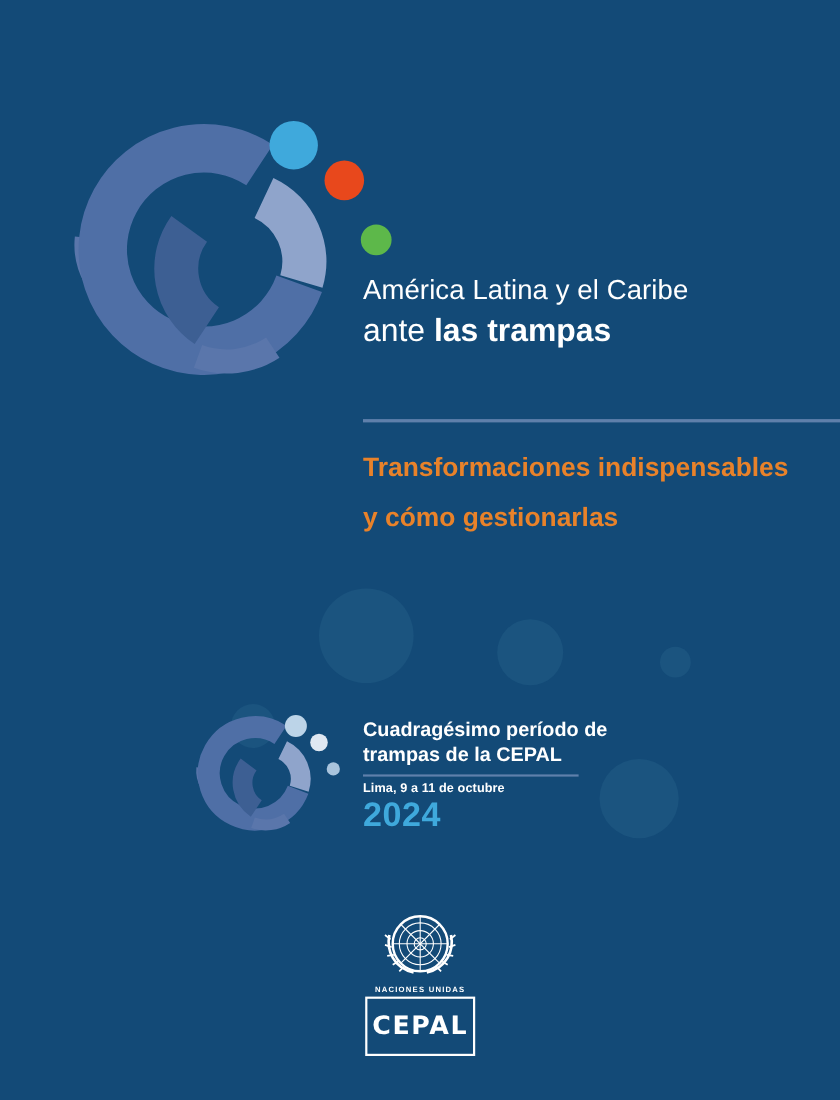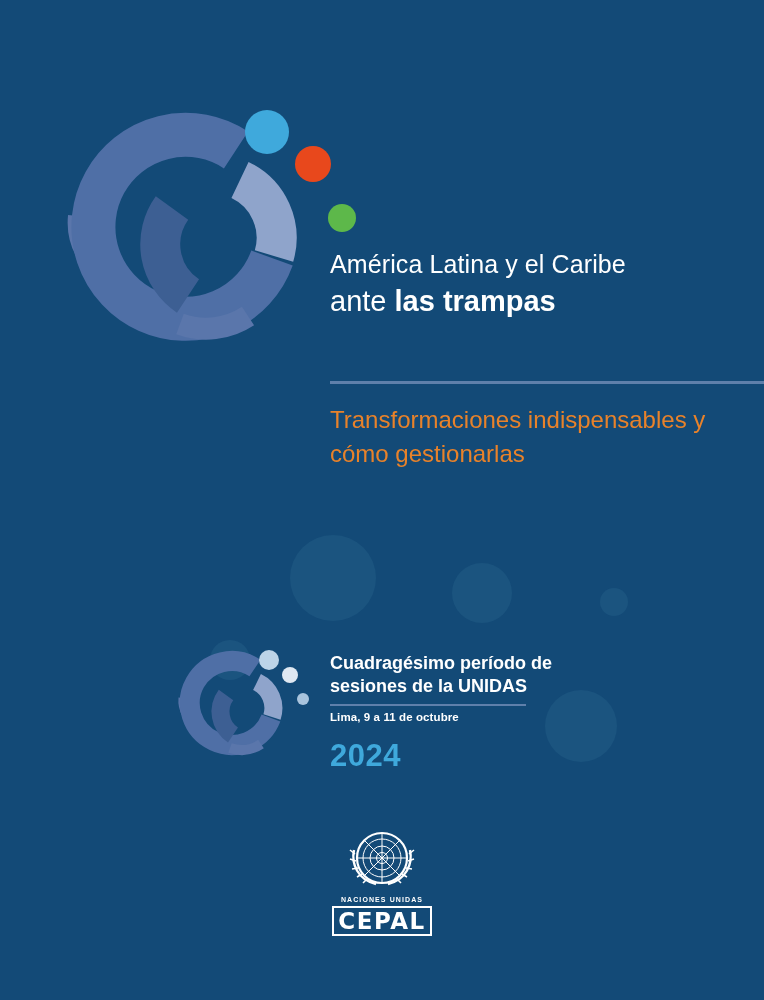--- a/index.html
+++ b/index.html
@@ -85,22 +85,22 @@
     background: #5f80ab;
   }
 
   .subtitle {
     position: absolute;
     left: 330px;
     top: 403px;
     width: 400px;
     color: #e8822a;
     font-size: 24px;
-    line-height: 34px;
-    font-weight: 400;
+    line-height: 45px;
+    font-weight: 700;
   }
 
   
   .session-block {
     position: absolute;
     left: 330px;
     top: 652px;
     width: 240px;
     color: #ffffff;
   }
@@ -116,21 +116,21 @@
     background: #5f80ab;
   }
   .session-place {
     margin-top: 5px;
     font-size: 11.5px;
     font-weight: 700;
     color: #ffffff;
     letter-spacing: 0.1px;
   }
   .session-year {
-    margin-top: 15px;
+    margin-top: 0;
     font-size: 31px;
     font-weight: 700;
     color: #3fa9dc;
     letter-spacing: 0.5px;
   }
 
   
   .un-emblem {
     position: absolute;
     left: 332px;
@@ -145,21 +145,21 @@
     letter-spacing: 1.1px;
     color: #ffffff;
   }
 
   
   .cepal-logo {
     position: absolute;
     left: 332px;
     top: 906px;
     width: 100px;
-    height: 30px;
+    height: 54px;
     border: 2px solid #ffffff;
     box-sizing: border-box;
     display: flex;
     align-items: center;
     justify-content: center;
   }
   .cepal-logo span {
     color: #ffffff;
     font-size: 23px;
     font-weight: 700;
@@ -219,21 +219,21 @@
       <span>ante</span>
       <b>las trampas</b>
     </div>
   </div>
 
   <div class="rule"></div>
 
   <div class="subtitle">Transformaciones indispensables y cómo gestionarlas</div>
 
   <div class="session-block">
-    <div class="session-title">Cuadragésimo período de sesiones de la UNIDAS</div>
+    <div class="session-title">Cuadragésimo período de trampas de la CEPAL</div>
     <div class="session-rule"></div>
     <div class="session-place">Lima, 9 a 11 de octubre</div>
     <div class="session-year">2024</div>
   </div>
 
   <div class="un-emblem">
     <svg viewBox="0 0 100 62" width="100" height="62" xmlns="http://www.w3.org/2000/svg">
       <g transform="translate(50,30)">
         <circle cx="0" cy="0" r="25" fill="none" stroke="#ffffff" stroke-width="2.2"></circle>
         <circle cx="0" cy="0" r="19" fill="none" stroke="#ffffff" stroke-width="1"></circle>

